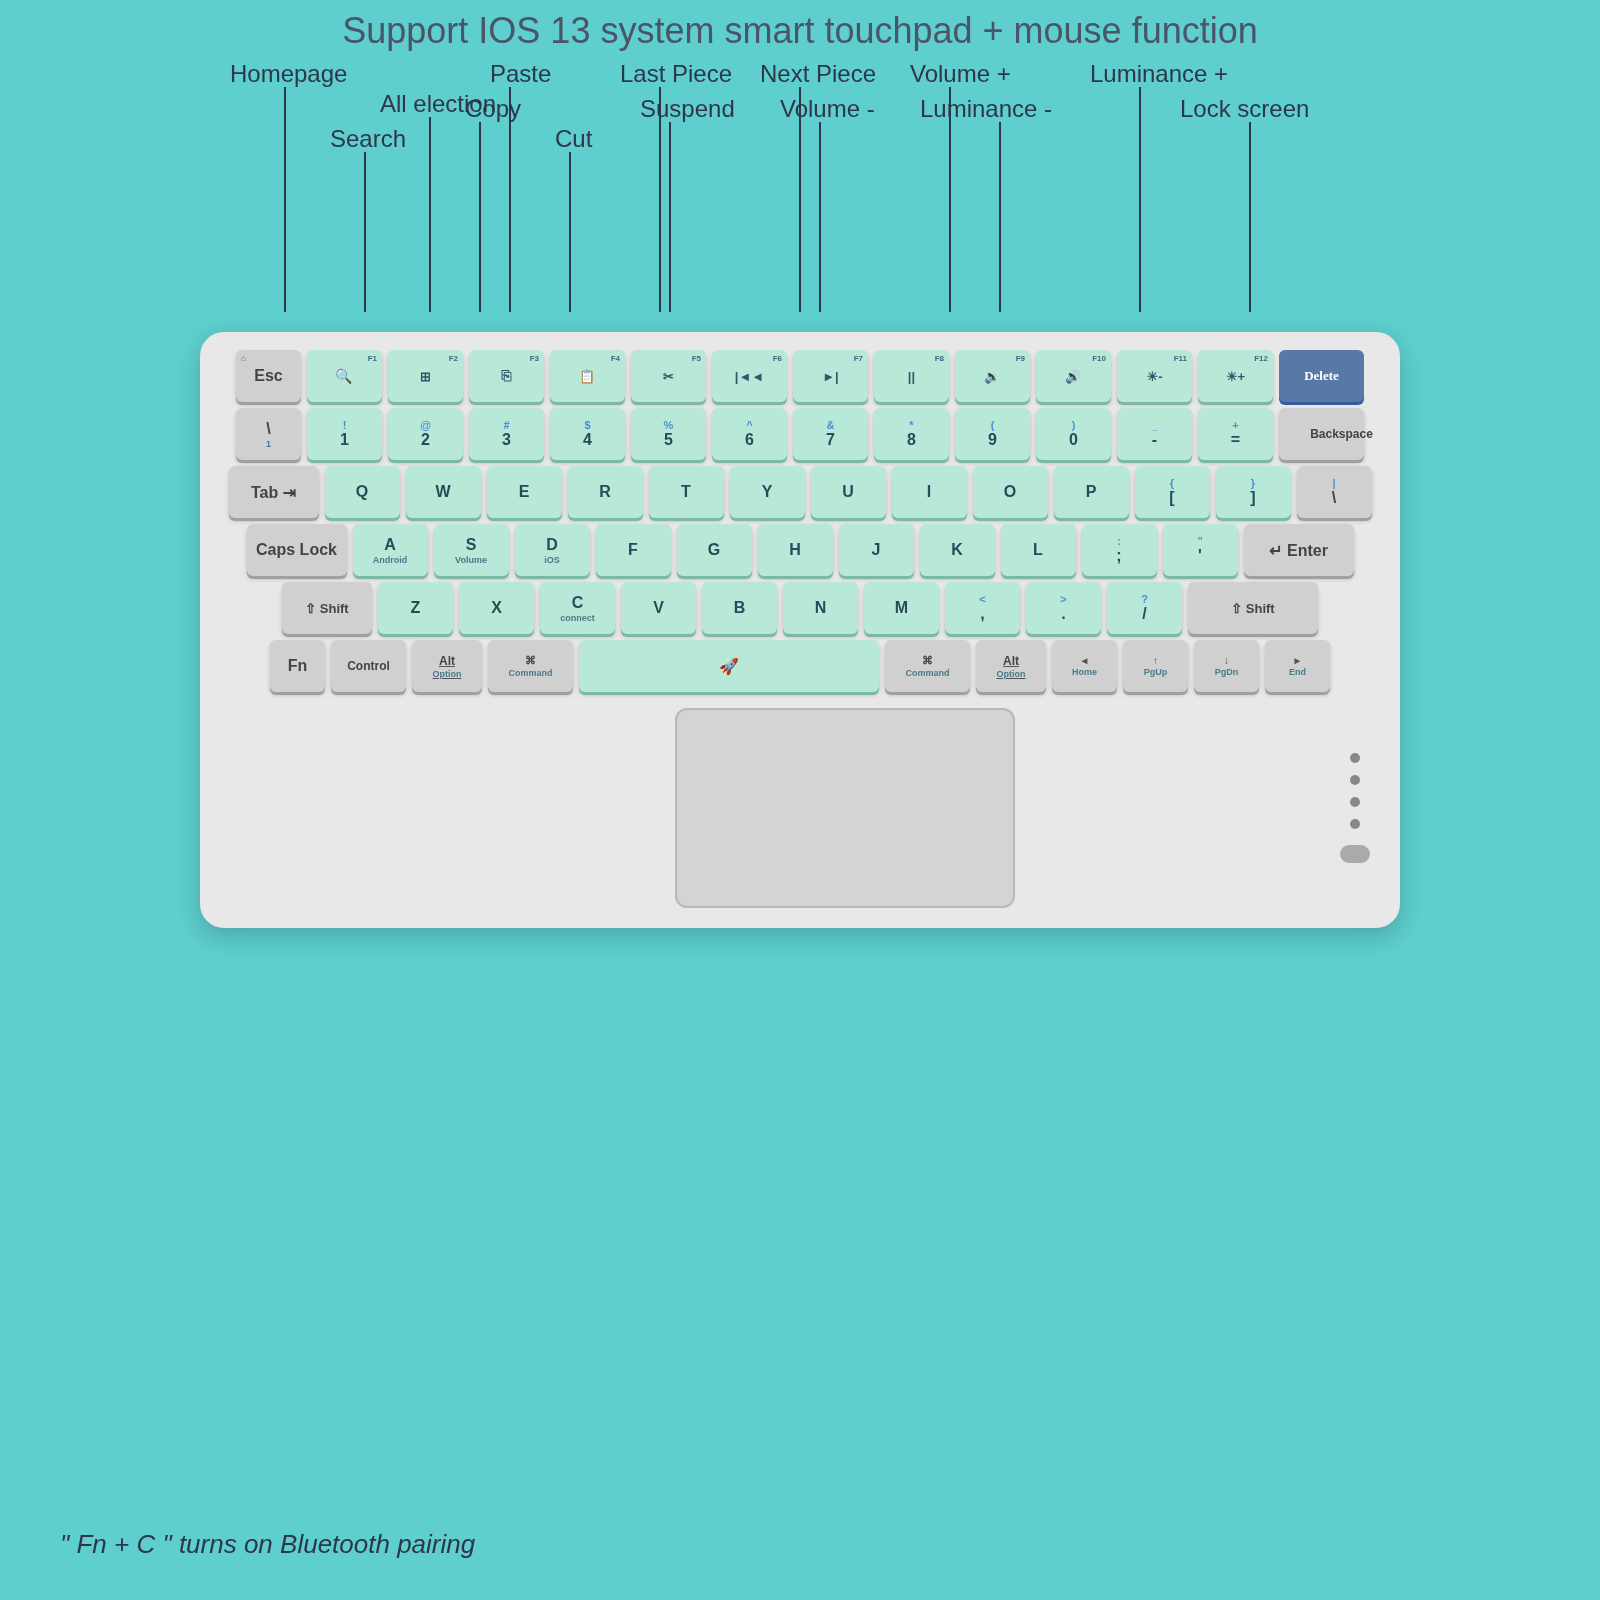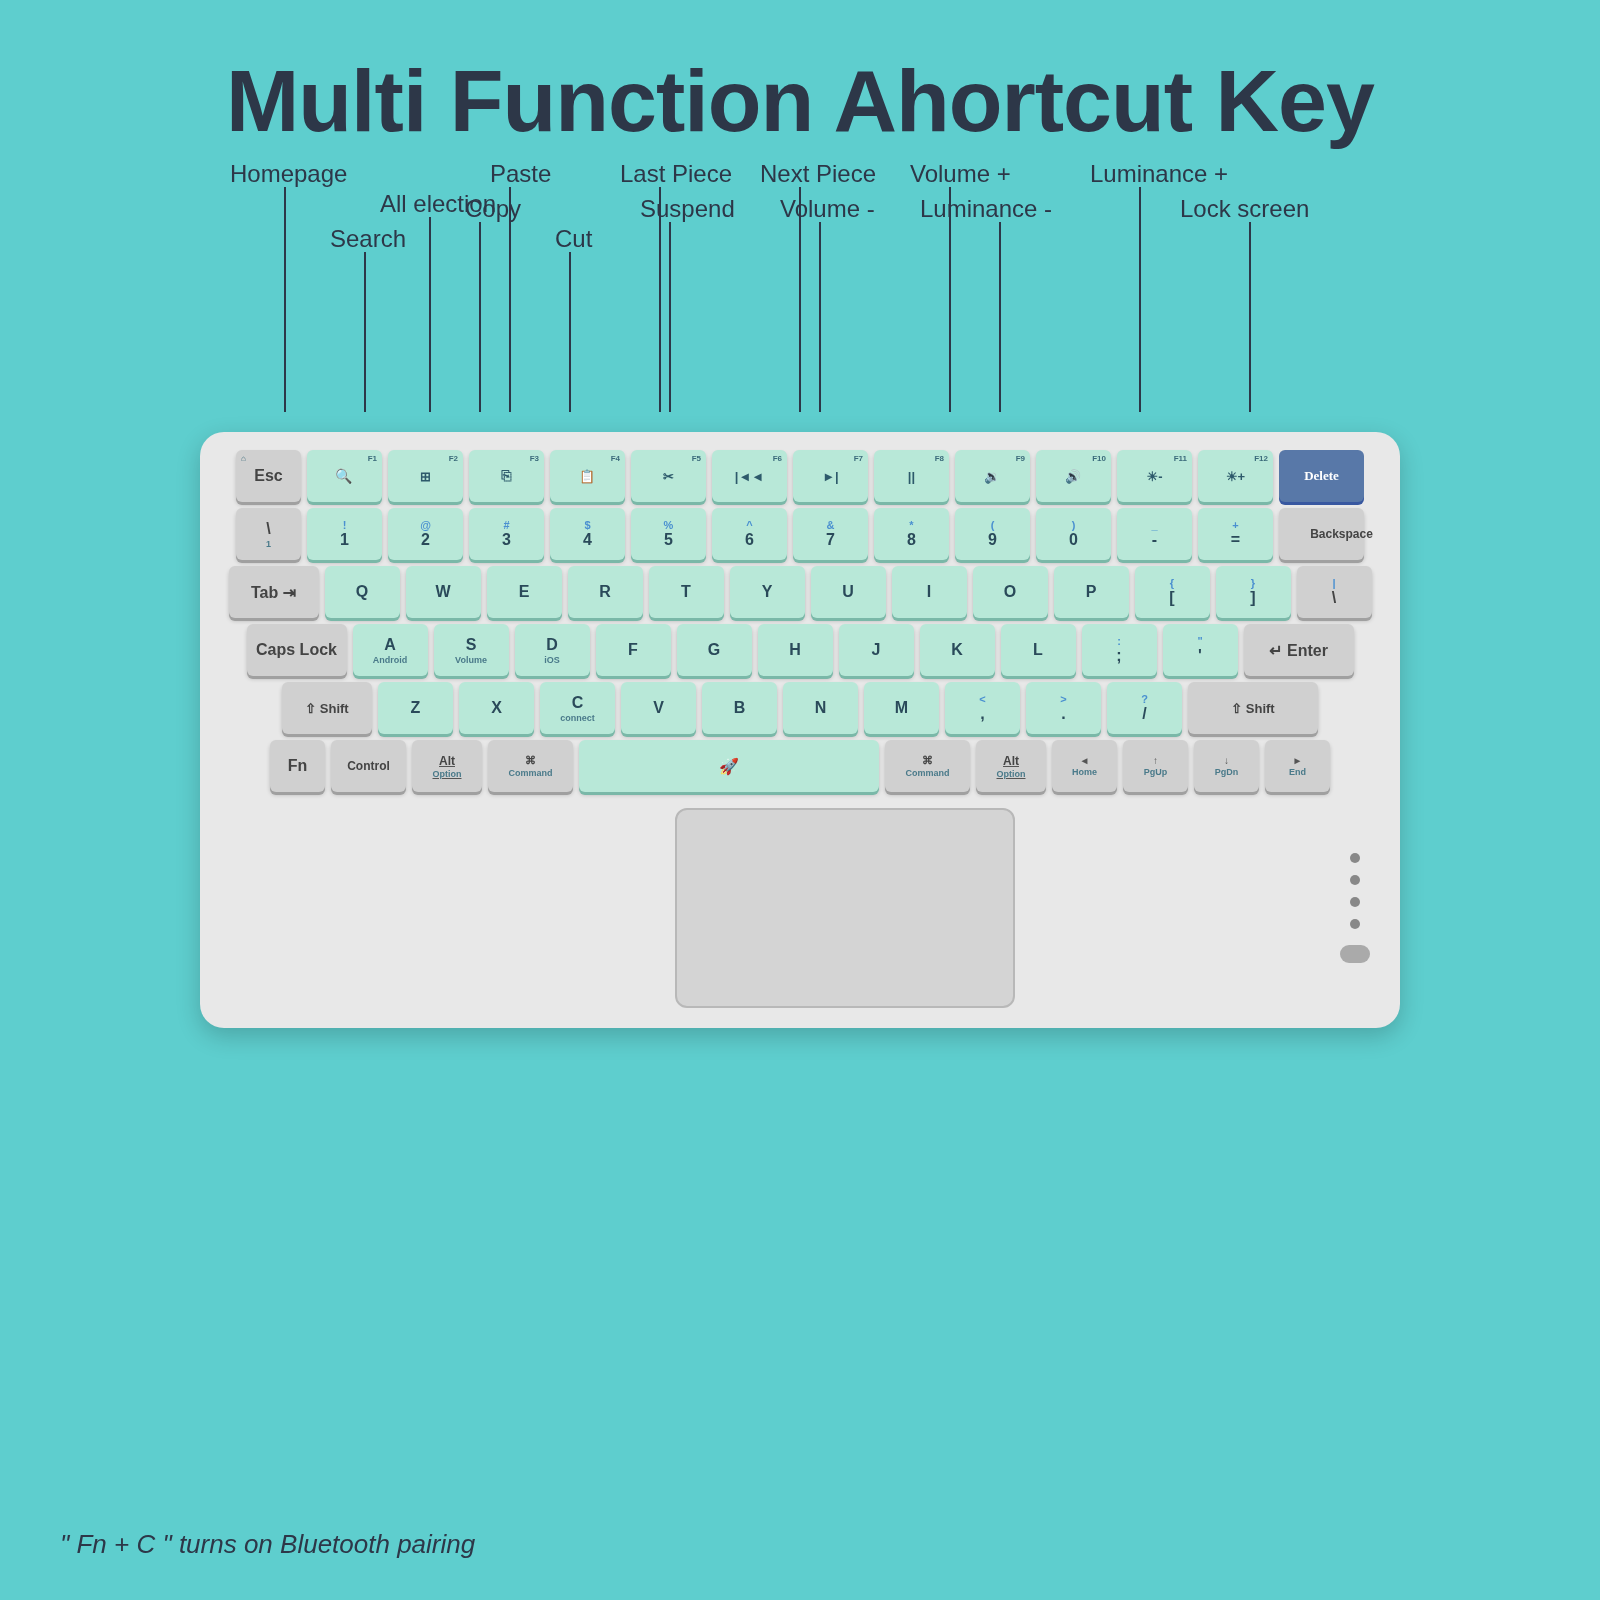--- a/index.html
+++ b/index.html
@@ -157,21 +157,21 @@
       position: relative;
       width: 1400px;
     }
 
   </style>
 </head>
 <body>
 
 <div class="page-container">
 
-  <h1 class="main-title">Multi Function Ahortcut Key</h1>
+  <p class="subtitle">Support IOS 13 system smart touchpad + mouse function</p>
 
   <div class="full-diagram">
 
     <svg style="position:absolute; top:0; left:0; width:1400px; height:280px; overflow:visible; pointer-events:none;">
 
       <text x="130" y="30" font-size="24" fill="#2d3748" font-family="Arial" font-weight="500">Homepage</text>
       <line x1="185" y1="35" x2="185" y2="260" stroke="#2d3748" stroke-width="2"></line>
 
       <text x="280" y="60" font-size="24" fill="#2d3748" font-family="Arial" font-weight="500">All election</text>
       <line x1="330" y1="65" x2="330" y2="260" stroke="#2d3748" stroke-width="2"></line>

